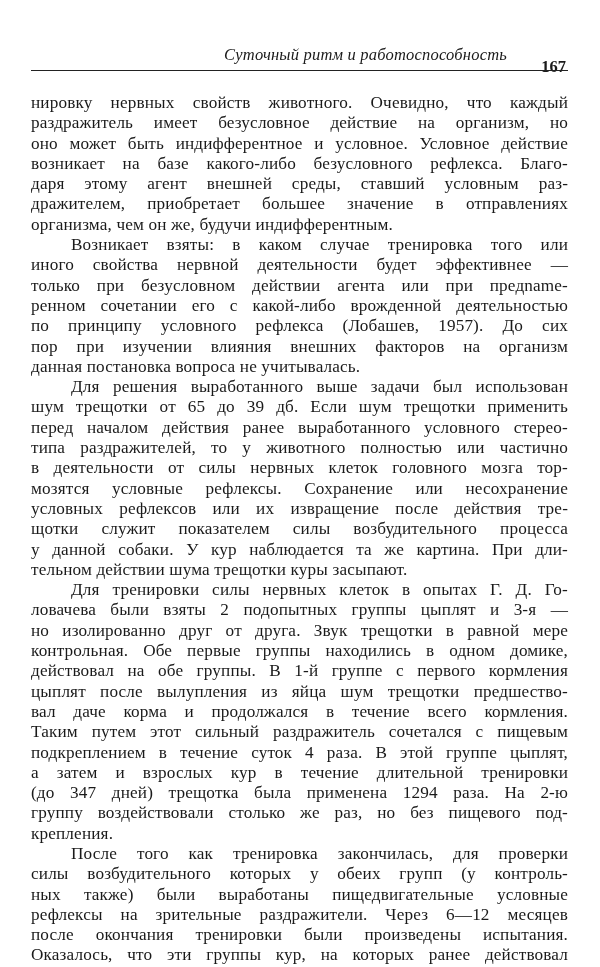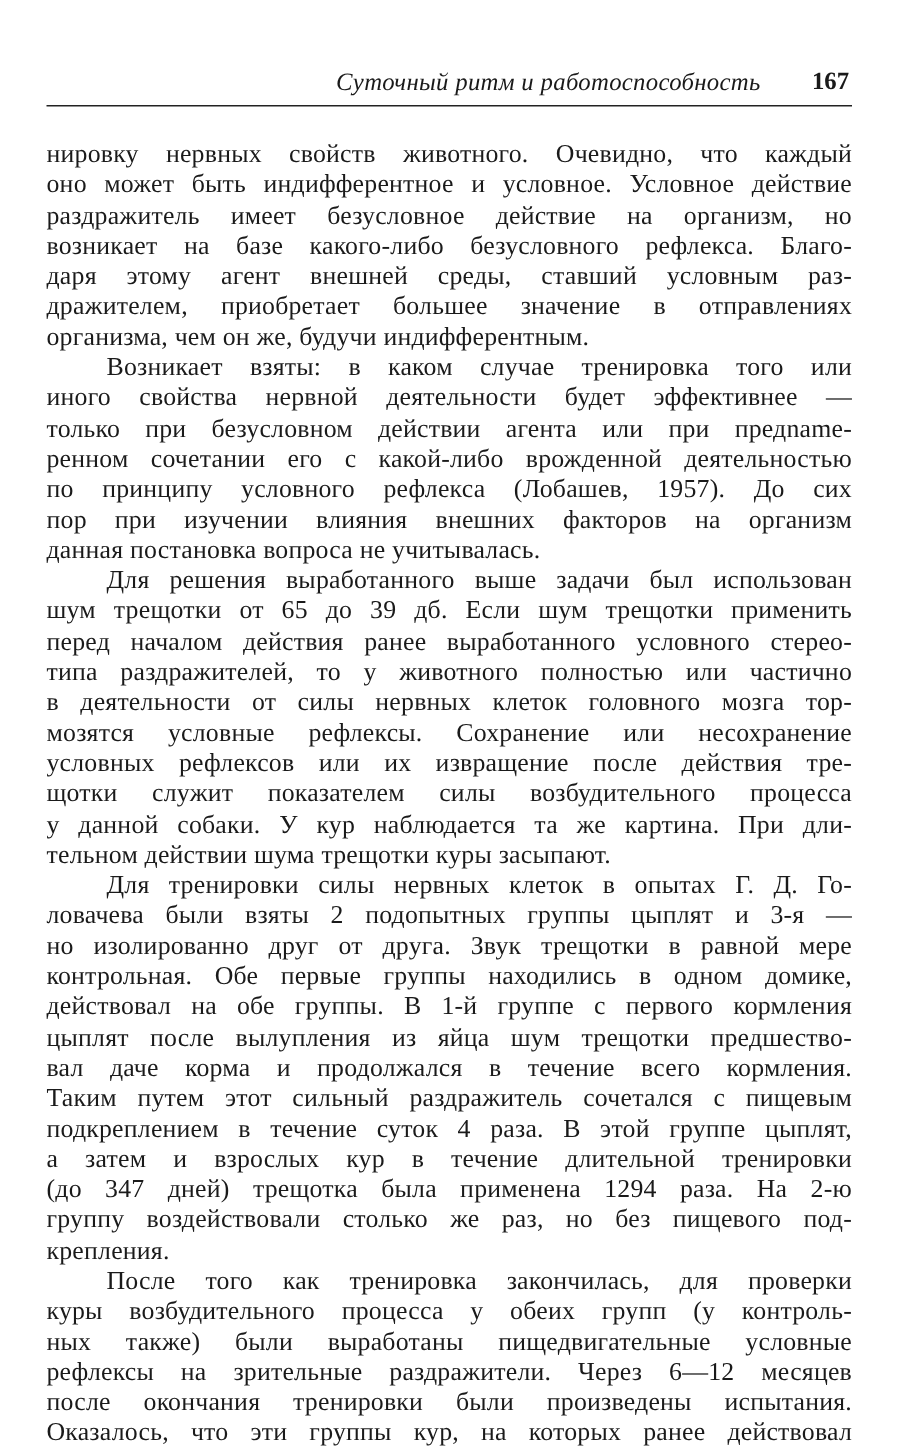--- a/index.html
+++ b/index.html
@@ -35,21 +35,21 @@
       text-align: right;
       font-style: italic;
       font-size: 16.5px;
       letter-spacing: 0.2px;
       font-family: "Liberation Serif", "DejaVu Serif", serif;
       top: 2px;
     }
     .page-number {
       position: absolute;
       right: 2px;
-      top: 1px;
+      top: 14px;
       font-size: 16.5px;
       font-family: "Liberation Serif", "DejaVu Serif", serif;
       font-weight: bold;
     }
     .head-rule {
       position: absolute;
       top: 70px;
       left: 0;
       width: 537px;
       height: 0;
@@ -83,22 +83,22 @@
 <body>
 
 <div class="page">
   <div class="running-head">
     <span class="running-title">Суточный ритм и работоспособность</span>
     <span class="page-number">167</span>
   </div>
   <div class="head-rule"></div>
   <div class="body-text" id="body-text">
       <span class="line">нировку нервных свойств животного. Очевидно, что каждый</span>
+      <span class="line">раздражитель имеет безусловное действие на организм, но</span>
       <span class="line">оно может быть индифферентное и условное. Условное действие</span>
-      <span class="line">раздражитель имеет безусловное действие на организм, но</span>
       <span class="line">возникает на базе какого-либо безусловного рефлекса. Благо-</span>
       <span class="line">даря этому агент внешней среды, ставший условным раз-</span>
       <span class="line">дражителем, приобретает большее значение в отправлениях</span>
       <span class="line last">организма, чем он же, будучи индифферентным.</span>
       <span class="line indent">Возникает взяты: в каком случае тренировка того или</span>
       <span class="line">иного свойства нервной деятельности будет эффективнее —</span>
       <span class="line">только при безусловном действии агента или при предname-</span>
       <span class="line">ренном сочетании его с какой-либо врожденной деятельностью</span>
       <span class="line">по принципу условного рефлекса (Лобашев, 1957). До сих</span>
       <span class="line">пор при изучении влияния внешних факторов на организм</span>
@@ -120,20 +120,20 @@
       <span class="line">действовал на обе группы. В 1-й группе с первого кормления</span>
       <span class="line">цыплят после вылупления из яйца шум трещотки предшество-</span>
       <span class="line">вал даче корма и продолжался в течение всего кормления.</span>
       <span class="line">Таким путем этот сильный раздражитель сочетался с пищевым</span>
       <span class="line">подкреплением в течение суток 4 раза. В этой группе цыплят,</span>
       <span class="line">а затем и взрослых кур в течение длительной тренировки</span>
       <span class="line">(до 347 дней) трещотка была применена 1294 раза. На 2-ю</span>
       <span class="line">группу воздействовали столько же раз, но без пищевого под-</span>
       <span class="line last">крепления.</span>
       <span class="line indent">После того как тренировка закончилась, для проверки</span>
-      <span class="line">куры возбудительного процесса у обеих групп (у контроль-</span>
+      <span class="line">силы возбудительного которых у обеих групп (у контроль-</span>
       <span class="line">ных также) были выработаны пищедвигательные условные</span>
       <span class="line">рефлексы на зрительные раздражители. Через 6—12 месяцев</span>
       <span class="line">после окончания тренировки были произведены испытания.</span>
       <span class="line">Оказалось, что эти группы кур, на которых ранее действовал</span>
       <span class="line">одной и той же силы шум трещотки, имели большие различия</span>
     </div>
 </div>
 
 </body></html>

